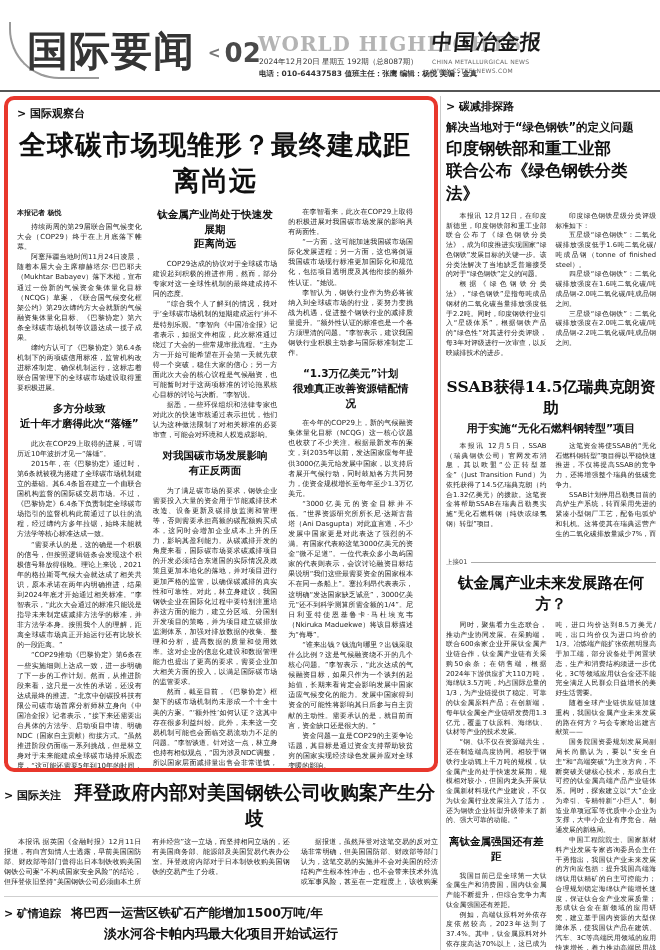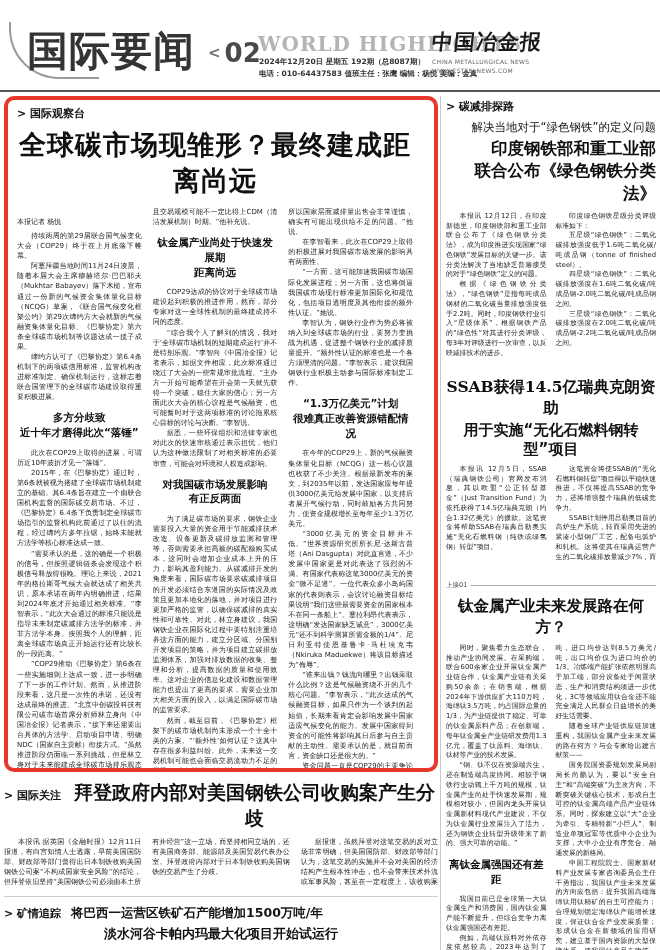--- a/index.html
+++ b/index.html
@@ -9,21 +9,21 @@
   
   .header{position:absolute;left:0;top:0;width:556px;height:92px;}
   .header-curve{position:absolute;left:9px;top:22px;width:88px;height:55px;
         border-left:2px solid #9a9a9a;border-bottom:2px solid #9a9a9a;border-bottom-left-radius:50px;}
   .section-title{position:absolute;left:27px;top:24px;font-size:41px;font-weight:900;
         color:#343434;letter-spacing:1px;font-family:"DejaVu Serif","Liberation Serif",serif;}
   .page-marker{position:absolute;left:208px;top:38px;font-size:26px;font-weight:900;color:#4a4a4a;}
   .page-marker .lt{font-size:15px;vertical-align:4px;color:#777;margin-right:4px;}
   .masthead-en{position:absolute;left:258px;top:32px;font-size:20px;font-weight:900;
         color:#b4b4b4;letter-spacing:1px;font-family:"DejaVu Serif","Liberation Serif",serif;}
-  .date-line{position:absolute;left:259px;top:57px;font-size:7.5px;color:#333;font-weight:700;}
+  .date-line{position:absolute;left:259px;top:57px;font-size:7.5px;color:#333;font-weight:400;}
   .contact-line{position:absolute;left:259px;top:69px;font-size:7.5px;color:#333;font-weight:700;}
   .logo{position:absolute;right:14px;top:28px;text-align:left;width:110px;}
   .logo-cn{font-size:21px;font-weight:900;color:#1a1a1a;font-family:"DejaVu Serif","Liberation Serif",serif;
         letter-spacing:1px;transform:skewX(-6deg);}
   .logo-sub{font-size:6px;color:#666;margin-top:2px;letter-spacing:.3px;}
   .header-rule{position:absolute;left:0;top:90px;width:660px;height:2px;background:#565656;}
 
   
   .left-region{position:absolute;left:4px;top:96px;width:434px;height:854px;overflow:hidden;}
   .right-region{position:absolute;left:446px;top:96px;width:210px;height:854px;overflow:hidden;}
@@ -35,44 +35,44 @@
         border-radius:10px;padding:6px 21px 6px 9px;overflow:hidden;}
   .lead-headline{font-size:27px;font-weight:900;text-align:center;letter-spacing:1px;
         margin:6px 0 8px 0;color:#101010;font-family:"DejaVu Serif","Liberation Serif",serif;}
   .body-text{font-size:7px;line-height:1.44;text-align:justify;color:#222;overflow:hidden;column-fill:auto;}
   .cols3{column-count:3;column-gap:11px;}
   .cols2{column-count:2;column-gap:9px;}
   .lead-body{height:588px;}
 
   .blk{break-inside:auto;}
   .blk-p{text-indent:2em;}
-  .blk-by{font-weight:400;margin:10px 0 4px 0;}
+  .blk-by{font-weight:700;margin:1px 0 4px 0;}
   .blk-sub{font-weight:900;text-align:center;font-size:10.5px;line-height:1.4;margin:8px 0;
         white-space:pre-line;break-inside:avoid;color:#111;}
 
   
   .section-head{display:flex;align-items:baseline;margin-top:8px;}
   .section-head .kicker{flex:0 0 auto;margin-right:10px;}
   .section-headline{flex:1;text-align:center;font-size:19px;font-weight:900;color:#101010;
         font-family:"DejaVu Serif","Liberation Serif",serif;}
   .us-body{height:52px;margin-top:5px;}
   .sec-rule{height:1px;background:#cfcfcf;margin-top:7px;}
   .shoulder{flex:1;font-size:12.5px;font-weight:900;color:#141414;}
   .vale-headline{text-align:center;font-size:13px;font-weight:900;margin-top:3px;color:#101010;
         font-family:"DejaVu Serif","Liberation Serif",serif;}
 
   
   .r-kicker{margin:3px 0 6px 0;}
-  .r-shoulder{text-align:right;font-size:11.5px;font-weight:400;margin-bottom:3px;color:#141414;}
-  .r-headline{text-align:right;font-size:16.5px;font-weight:900;line-height:1.35;color:#0f0f0f;
+  .r-shoulder{text-align:left;font-size:11.5px;font-weight:700;margin-bottom:3px;color:#141414;}
+  .r-headline{text-align:left;font-size:16.5px;font-weight:900;line-height:1.35;color:#0f0f0f;
         font-family:"DejaVu Serif","Liberation Serif",serif;}
   .india-body{height:156px;margin-top:7px;font-size:6.8px;}
   .ssab-headline{text-align:center;font-size:15.5px;font-weight:900;margin-top:9px;color:#0f0f0f;
         font-family:"DejaVu Serif","Liberation Serif",serif;}
-  .ssab-sub{text-align:center;font-size:15px;font-weight:900;margin-top:2px;color:#141414;}
+  .ssab-sub{text-align:center;font-size:11px;font-weight:900;margin-top:2px;color:#141414;}
   .ssab-body{height:100px;margin-top:6px;font-size:6.8px;}
   .continued-row{display:flex;align-items:center;margin-top:16px;}
   .continued-label{font-size:6.5px;color:#444;flex:0 0 auto;margin-right:4px;}
   .continued-line{flex:1;height:1px;background:#aaa;}
   .ti-headline{text-align:center;font-size:15.5px;font-weight:900;margin-top:6px;color:#0f0f0f;
         font-family:"DejaVu Serif","Liberation Serif",serif;}
   .ti-body{height:372px;margin-top:6px;font-size:6.8px;}
 </style>
 </head>
 <body>

